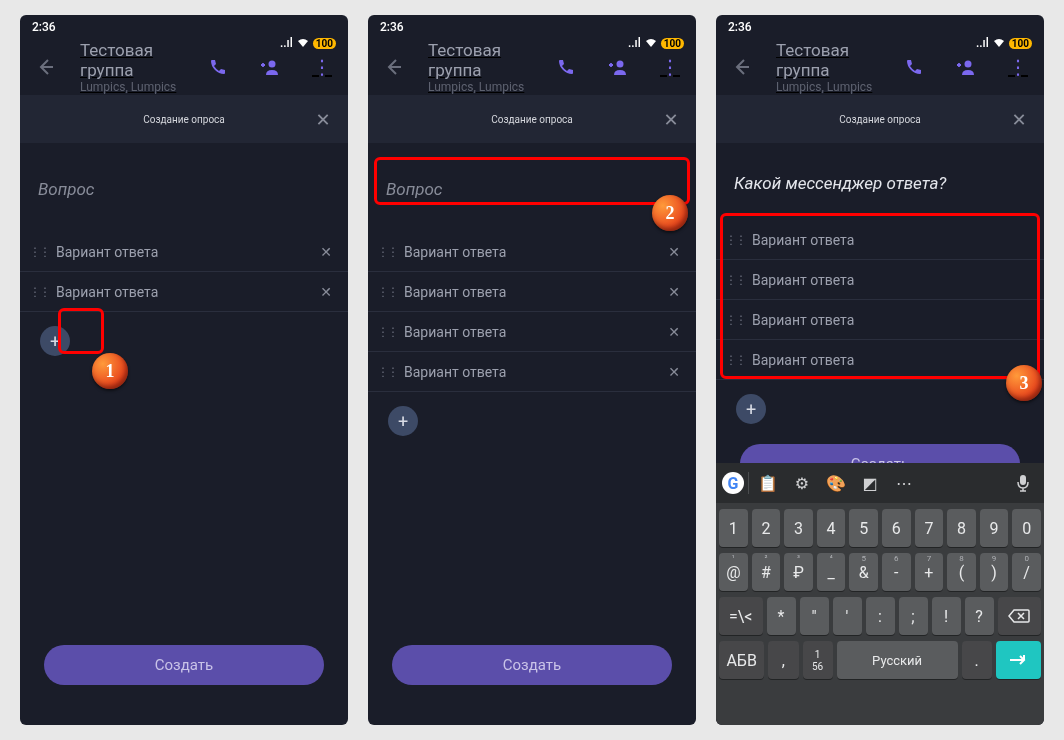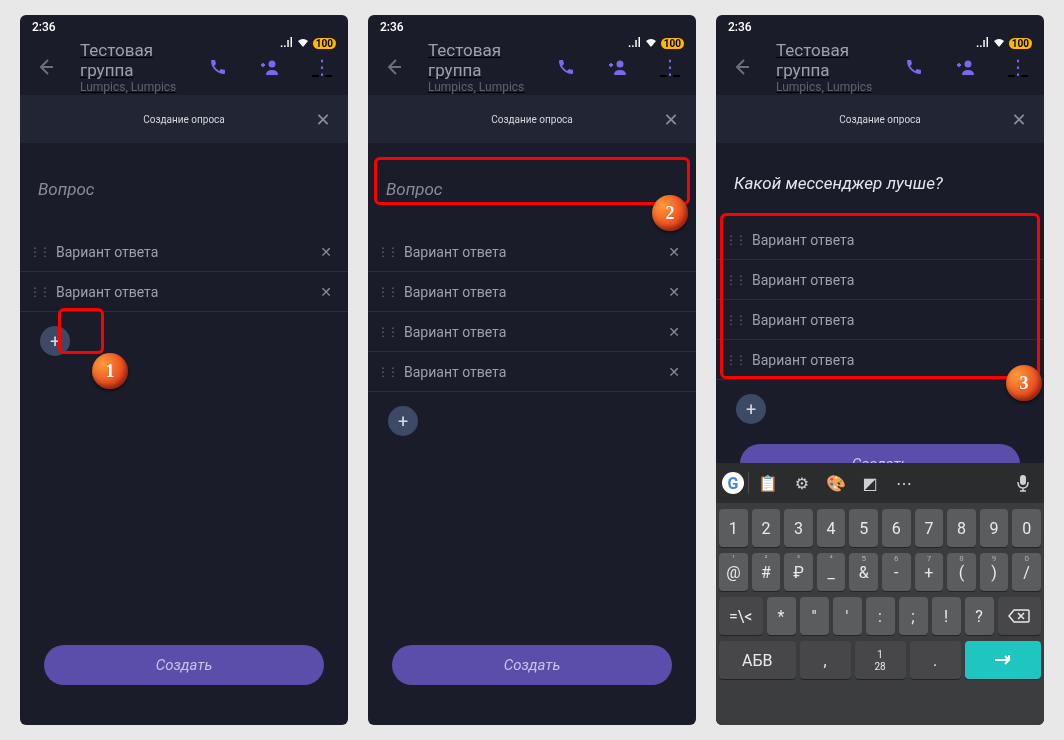--- a/index.html
+++ b/index.html
@@ -157,21 +157,21 @@
     color: #c9c3e8;
     font-size: 15px;
     border-radius: 22px;
     height: 40px;
     display: flex;
     align-items: center;
     justify-content: center;
     margin: 0 24px;
     position: absolute;
     bottom: 40px;
-    left: 0; right: 0; font-style: italic;
+    left: 0; right: 0;
   }
   .create-btn.high {
     position: static;
     margin: 20px 24px 8px 24px;
   }
   
   .hl {
     position: absolute;
     border: 3px solid #ff0000;
     border-radius: 6px;
@@ -428,21 +428,21 @@
             <path d="M3 5 V9 M1 7 H5" stroke="#7b68ee" stroke-width="1.8"></path>
           </svg>
       </div>
       <div class="header-icon" style="font-size:20px;">⋮</div>
     </div>
     <div class="dialog-header">
       <span class="dialog-title">Создание опроса</span>
       <span class="dialog-close">✕</span>
     </div>
     <div class="content" style="padding-top:6px;">
-      <div class="question-field filled" style="margin:18px 16px 18px 16px;">Какой мессенджер лучше?</div>
+      <div class="question-field filled" style="margin:18px 16px 18px 16px;">Какой мессенджер ответа?</div>
       <div class="hl" style="left:4px; top:70px; width:320px; height:166px;"></div>
       <div class="options-list">
         <div class="option-row">
           <span class="drag-handle"></span>
           <span class="option-label">Вариант ответа</span>
         </div>
         <div class="option-row">
           <span class="drag-handle"></span>
           <span class="option-label">Вариант ответа</span>
         </div>
@@ -520,22 +520,23 @@
                 <path d="M6 1 H20 Q21 1 21 2 V12 Q21 13 20 13 H6 L1 7 Z" fill="none" stroke="#e8e9ea" stroke-width="1.5"></path>
                 <path d="M10 4 L16 10 M16 4 L10 10" stroke="#e8e9ea" stroke-width="1.5"></path>
               </svg>
             </div>
           </div>
         <div class="kb-row">
           <div class="key dark wide2">АБВ</div>
           <div class="key dark">,</div>
           <div class="key dark dual-stack">
             <span>1</span>
-            <span>28</span>
+            <span>56</span>
           </div>
+          <div class="key space">Русский</div>
           <div class="key dark">.</div>
           <div class="key accent">
             <svg width="20" height="14" viewBox="0 0 20 14">
                 <path d="M2 7 H16 M12 3 L16 7 L12 11" stroke="#fff" stroke-width="2" fill="none"></path>
                 <path d="M16 7 V2" stroke="#fff" stroke-width="2"></path>
               </svg>
           </div>
         </div>
       </div>
     </div>

